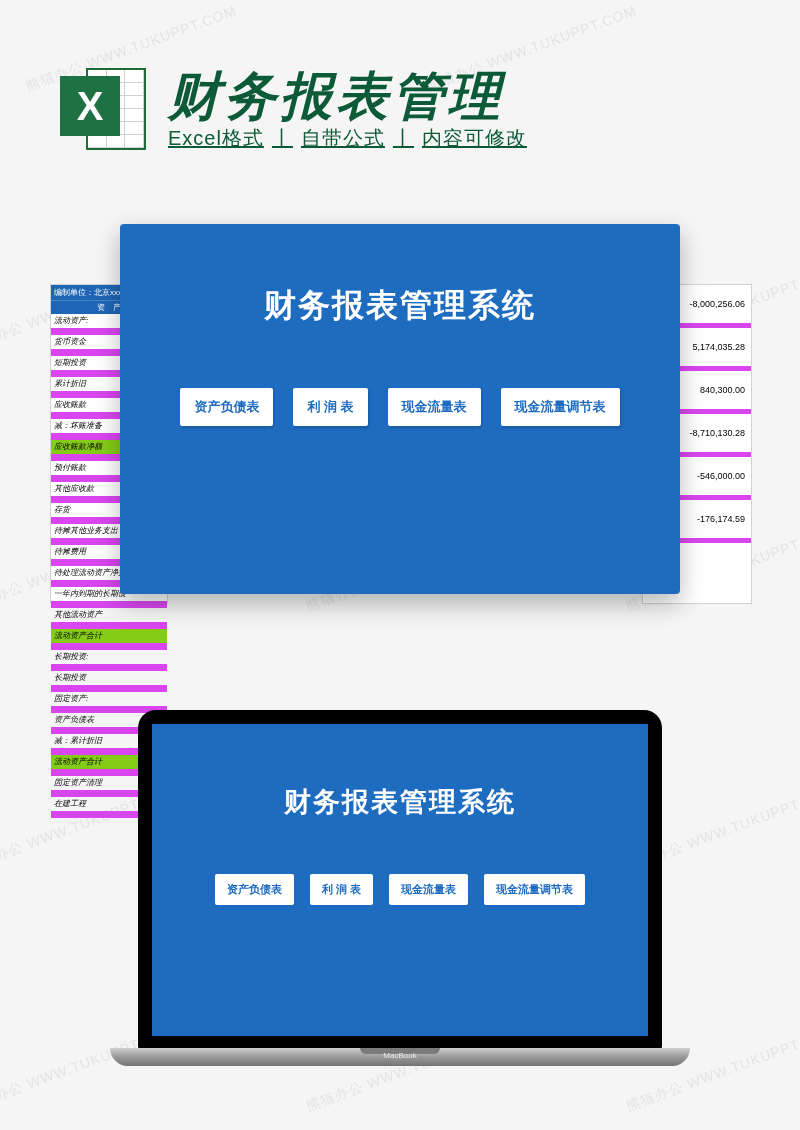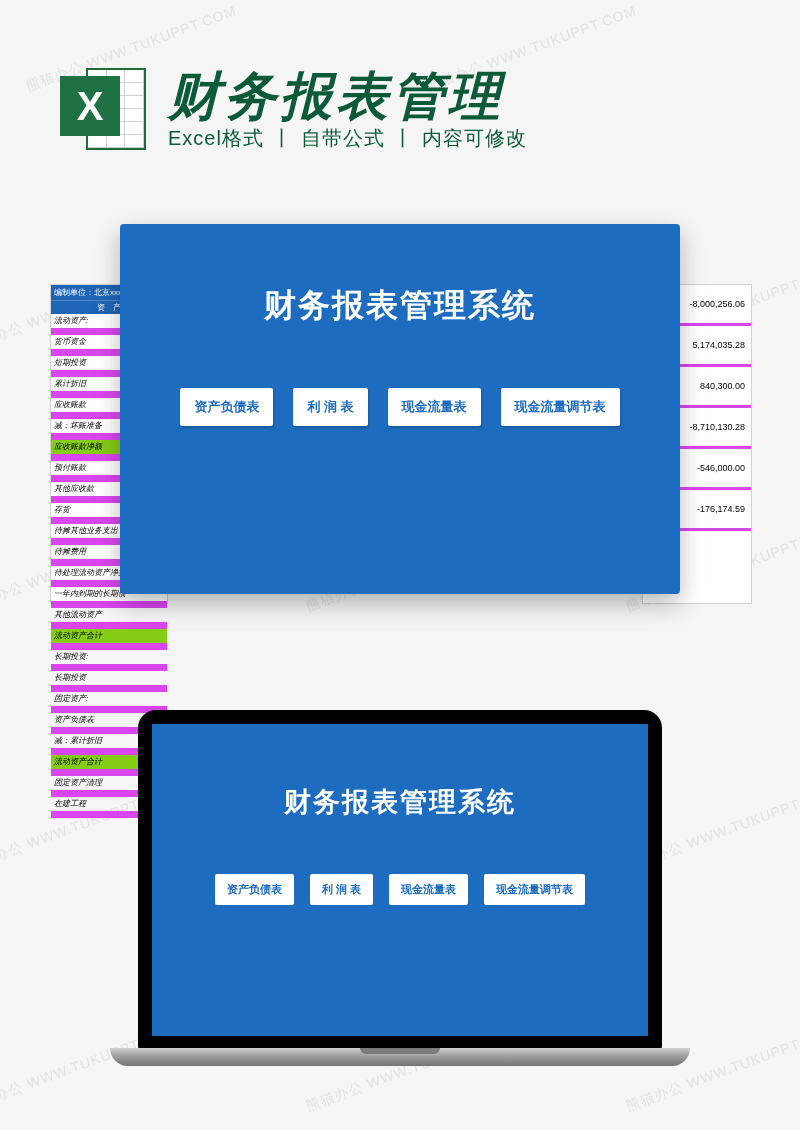--- a/index.html
+++ b/index.html
@@ -63,20 +63,21 @@
     font-weight: 900;
     color: #0c5a37;
     letter-spacing: 4px;
     font-style: italic;
     line-height: 1.1;
   }
   .subtitle-row {
     color: #0c5a37;
     font-size: 20px;
     letter-spacing: 1px;
+    text-decoration: underline;
   }
   .subtitle-row span.sep { margin: 0 8px; color: #0c5a37; }
 
   
   .preview-area {
     position: absolute;
     top: 224px;
     left: 60px;
     width: 680px;
     height: 430px;
@@ -119,21 +120,21 @@
   .bg-table-right {
     position: absolute;
     right: -12px; top: 60px;
     width: 110px;
     height: 320px;
     background: #fff;
     border: 1px solid #d2d2d2;
     font-size: 9px;
   }
   .bg-table-right .num {
-    border-bottom: 3px solid #d946ef;
+    border-bottom: 5px solid #d946ef;
     text-align: right;
     padding: 14px 6px;
     white-space: nowrap;
   }
 
   .blue-card {
     position: absolute;
     left: 60px; top: 0;
     width: 560px;
     height: 370px;
@@ -364,13 +365,14 @@
       <div class="btn-row2">
         <div class="btn2">资产负债表</div>
         <div class="btn2">利 润 表</div>
         <div class="btn2">现金流量表</div>
         <div class="btn2">现金流量调节表</div>
       </div>
     </div>
   </div>
   <div class="laptop-base"></div>
   <div class="laptop-notch"></div>
+  <div class="laptop-brand">MacBook</div>
 </div>
 
 </body></html>

